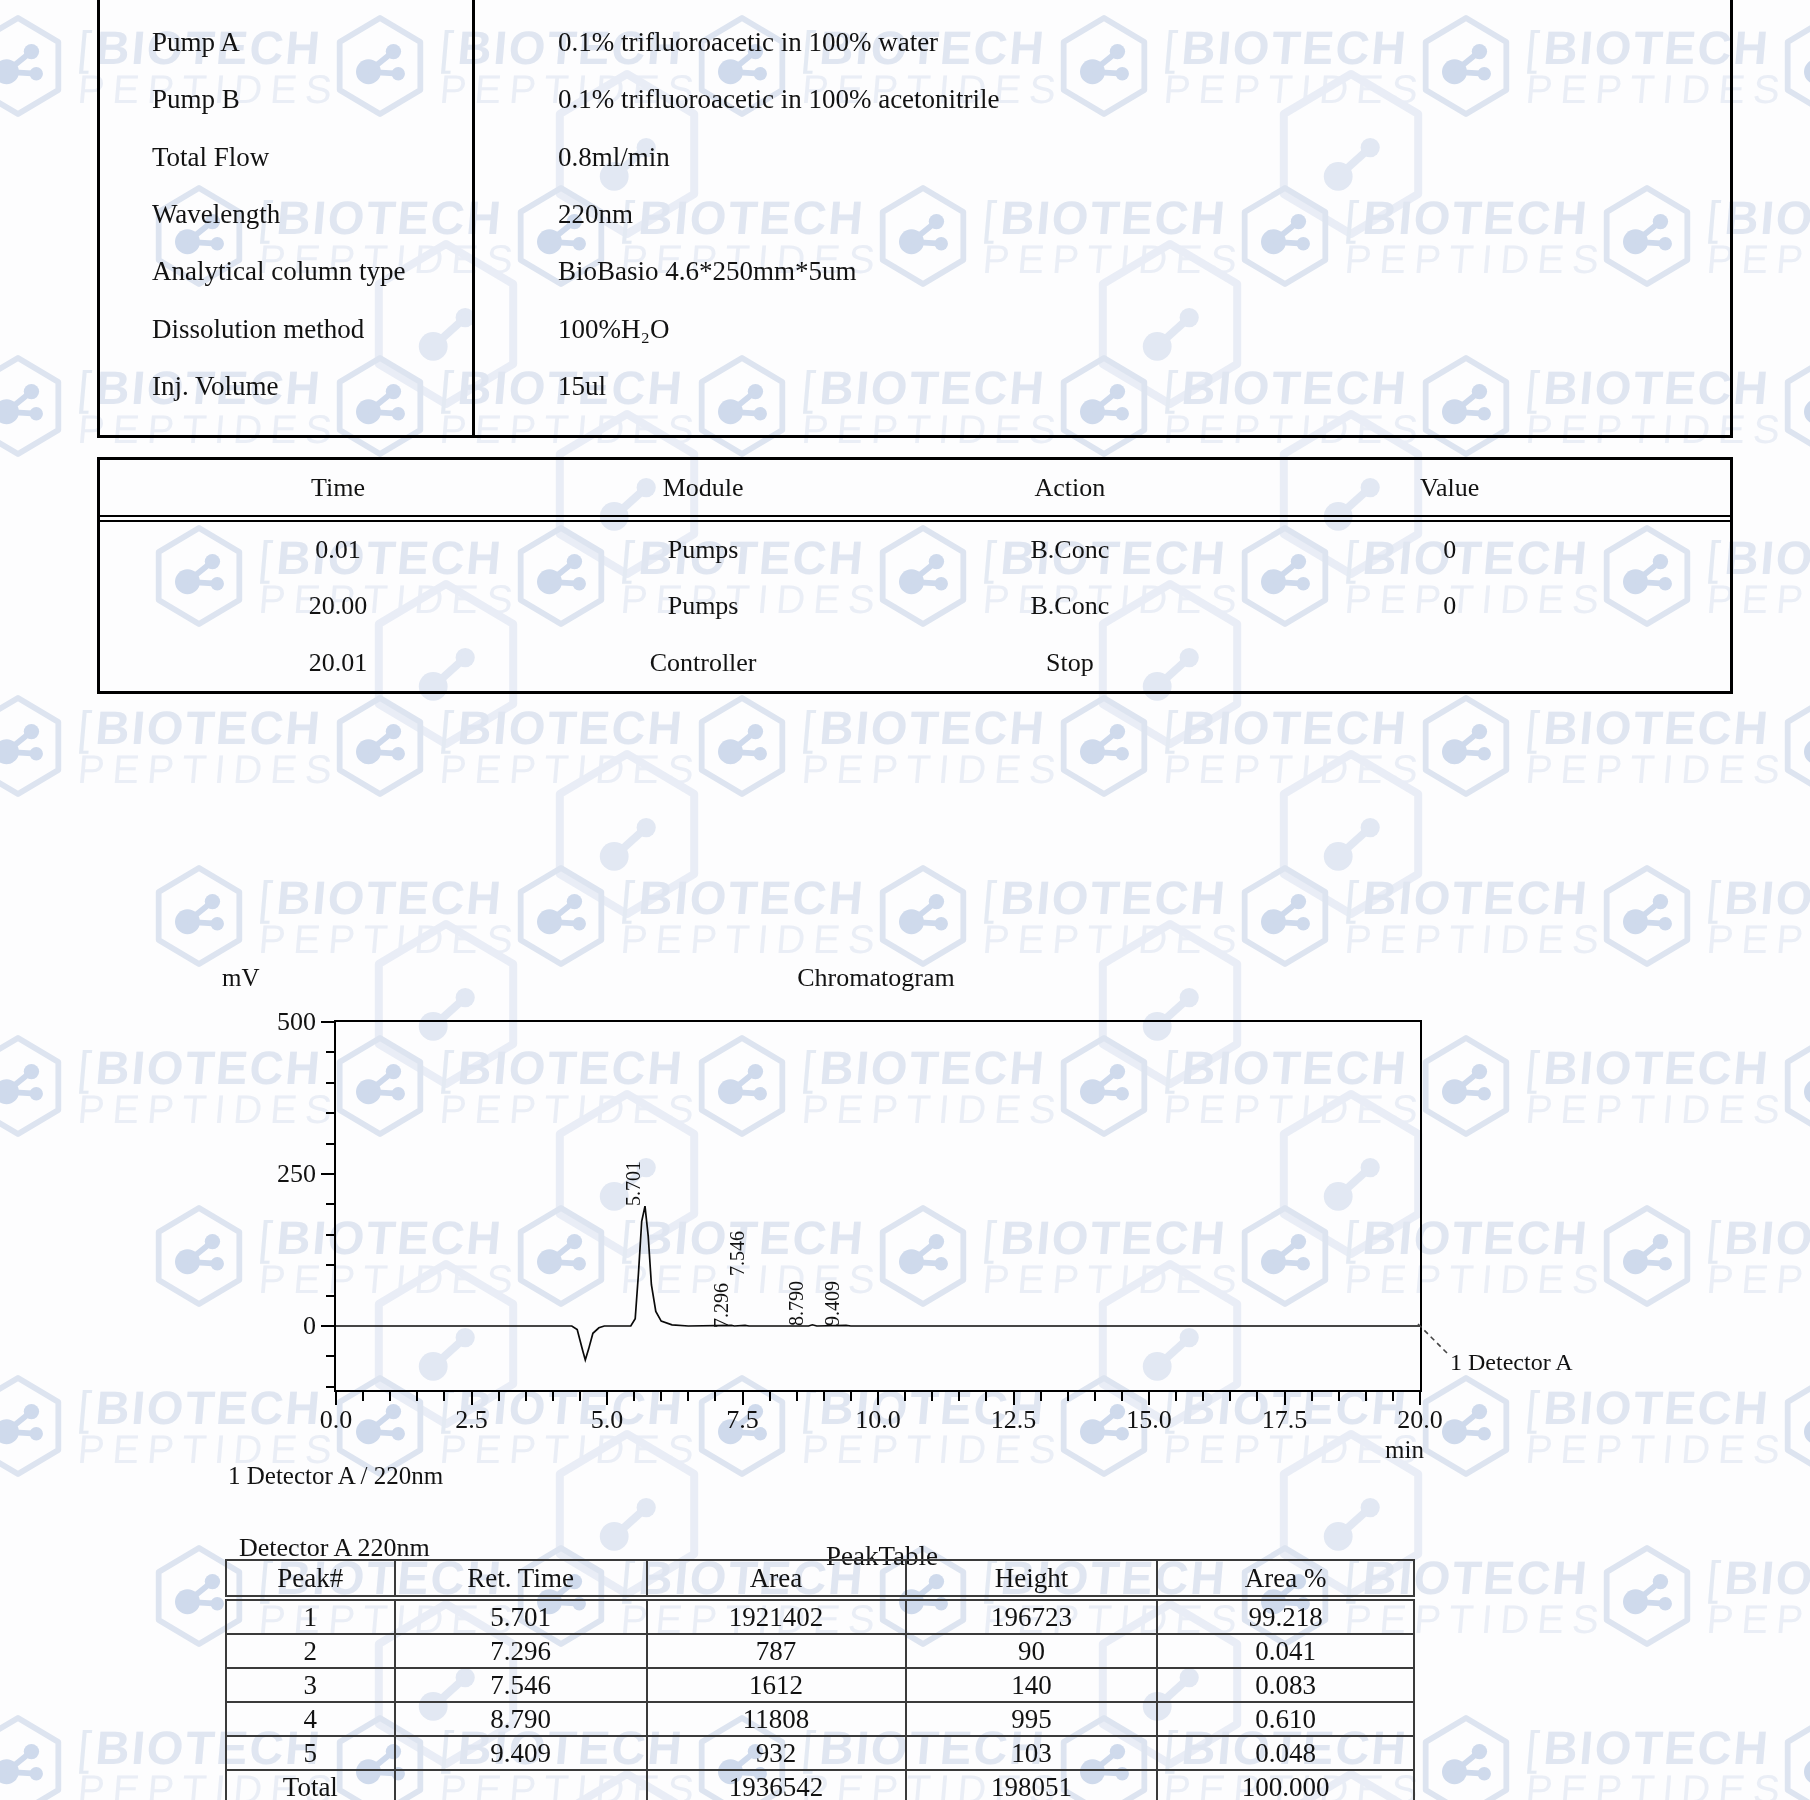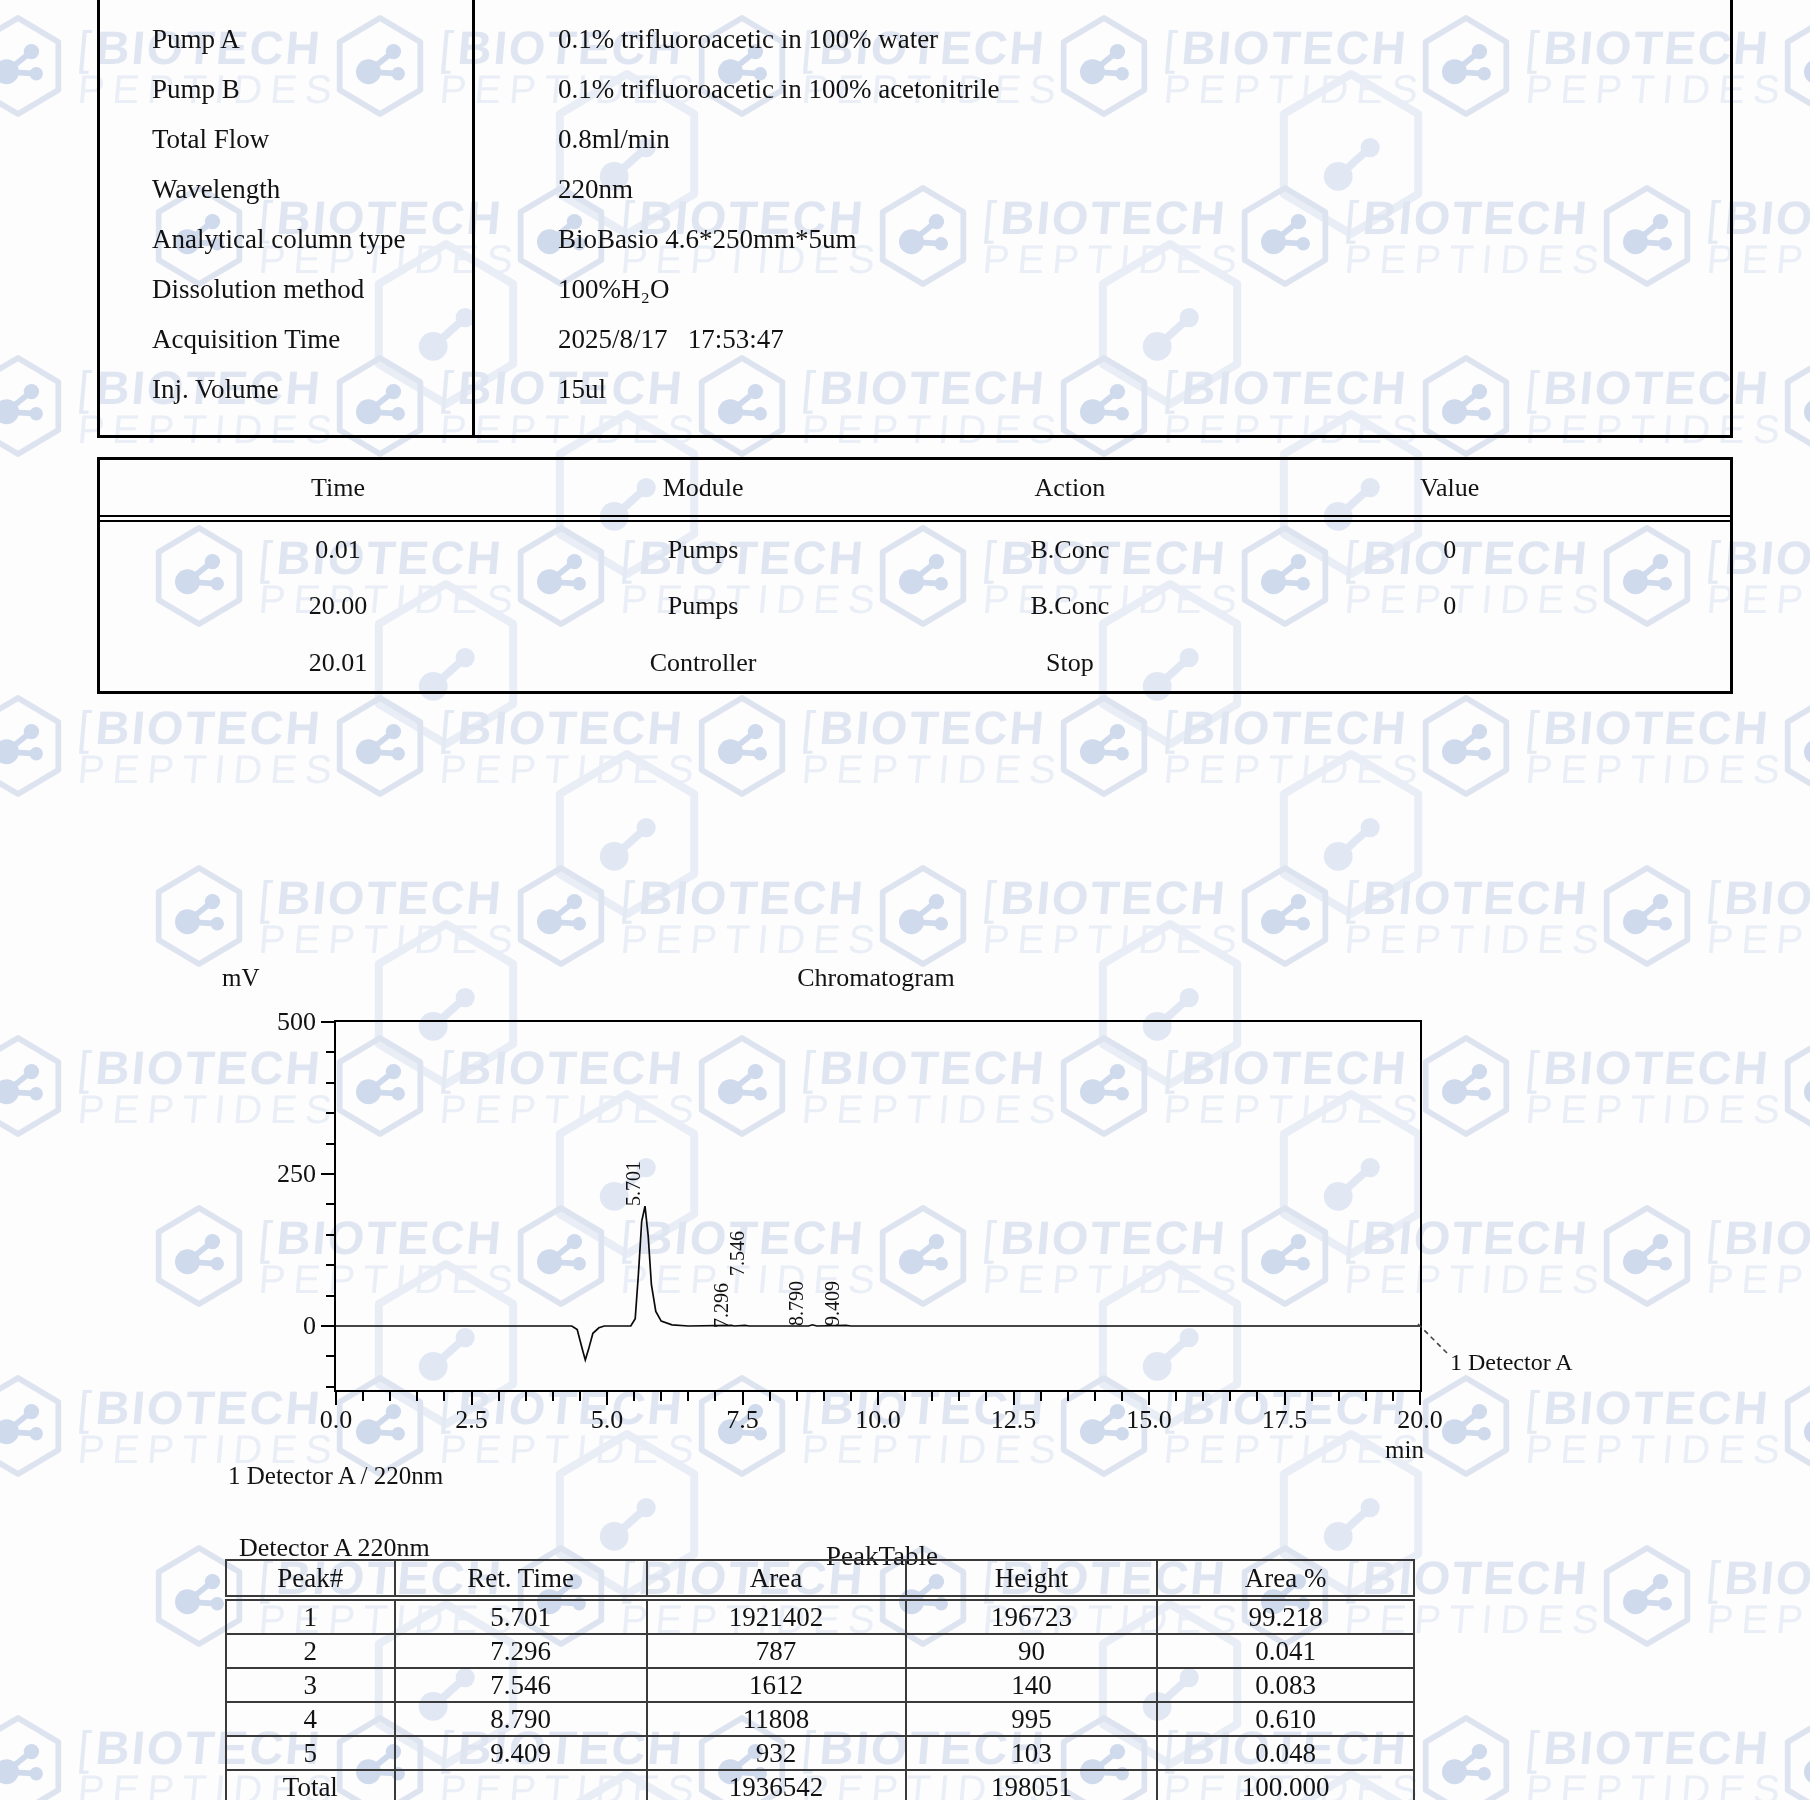--- a/index.html
+++ b/index.html
@@ -1062,24 +1062,20 @@
         <div class="p-spacer p-label">Wavelength</div>
         <div class="p-value">220nm</div>
       </div>
       <div class="p-row">
         <div class="p-spacer p-label">Analytical column type</div>
         <div class="p-value">BioBasio 4.6*250mm*5um</div>
       </div>
       <div class="p-row">
         <div class="p-spacer p-label">Dissolution method</div>
         <div class="p-value">100%H₂O</div>
-      </div>
-      <div class="p-row">
-        <div class="p-spacer p-label">Acquisition Time</div>
-        <div class="p-value">2025/8/17   17:53:47</div>
       </div>
       <div class="p-row">
         <div class="p-spacer p-label">Inj. Volume</div>
         <div class="p-value">15ul</div>
       </div>
     </div>
 
     <div class="prog-table">
       <div class="prog-header">
         <span class="pcell pc1">Time</span>

